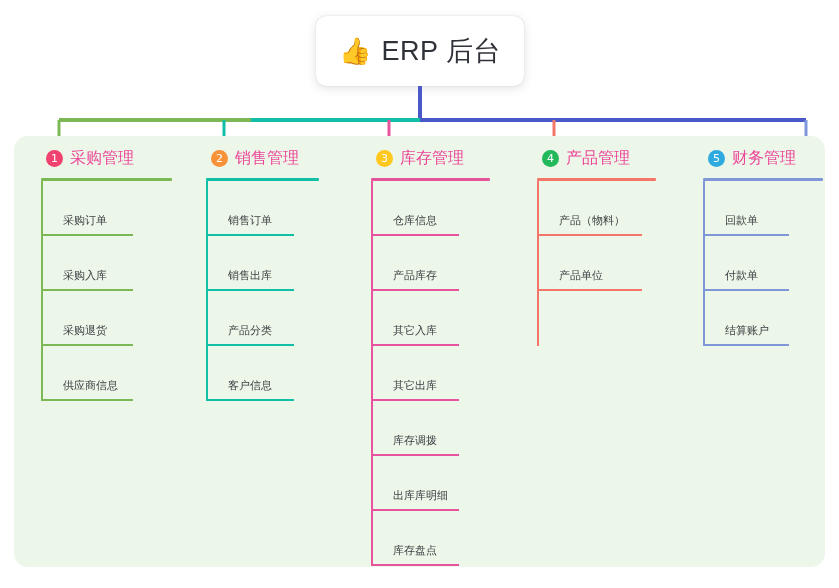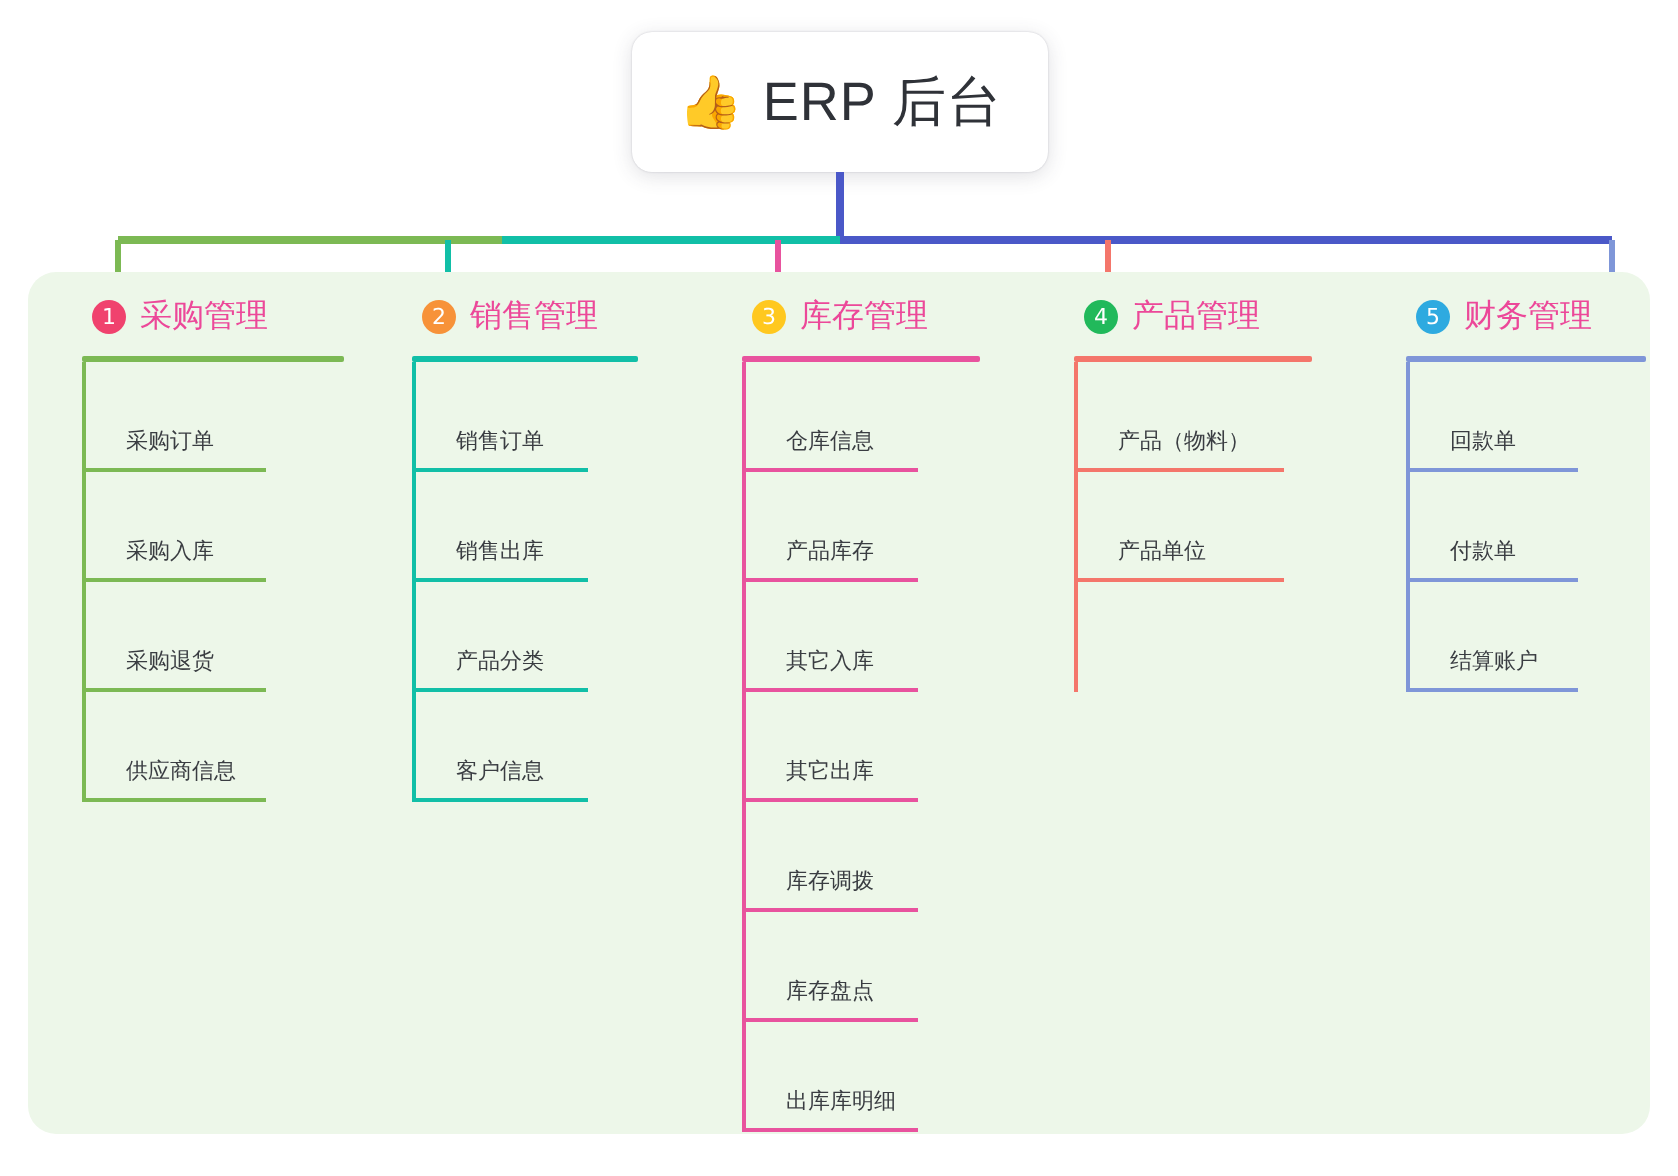--- a/index.html
+++ b/index.html
@@ -274,25 +274,25 @@
         </li>
         <li class="leaf">
           <span class="leaf-label">其它出库</span>
           <span class="leaf-rule" style="background: rgb(232, 83, 158);"></span>
         </li>
         <li class="leaf">
           <span class="leaf-label">库存调拨</span>
           <span class="leaf-rule" style="background: rgb(232, 83, 158);"></span>
         </li>
         <li class="leaf">
+          <span class="leaf-label">出库库明细</span>
+          <span class="leaf-rule" style="background: rgb(232, 83, 158);"></span>
+        </li>
+        <li class="leaf">
           <span class="leaf-label">库存盘点</span>
-          <span class="leaf-rule" style="background: rgb(232, 83, 158);"></span>
-        </li>
-        <li class="leaf">
-          <span class="leaf-label">出库库明细</span>
           <span class="leaf-rule" style="background: rgb(232, 83, 158);"></span>
         </li>
       </ul>
     </div>
 
     <div class="column col-3">
       <div class="col-head">
         <span class="badge" style="background: rgb(33, 185, 91);">4</span>
         <span class="col-head-label">产品管理</span>
         <span class="head-rule" style="background: rgb(244, 118, 107);"></span>

